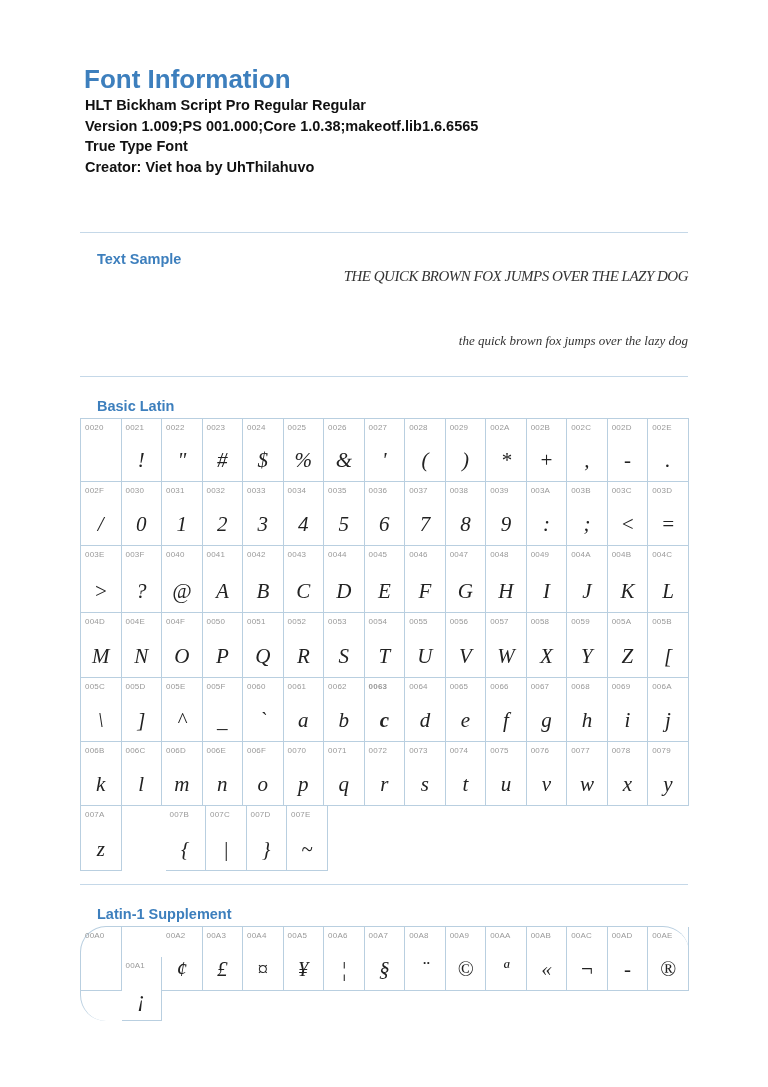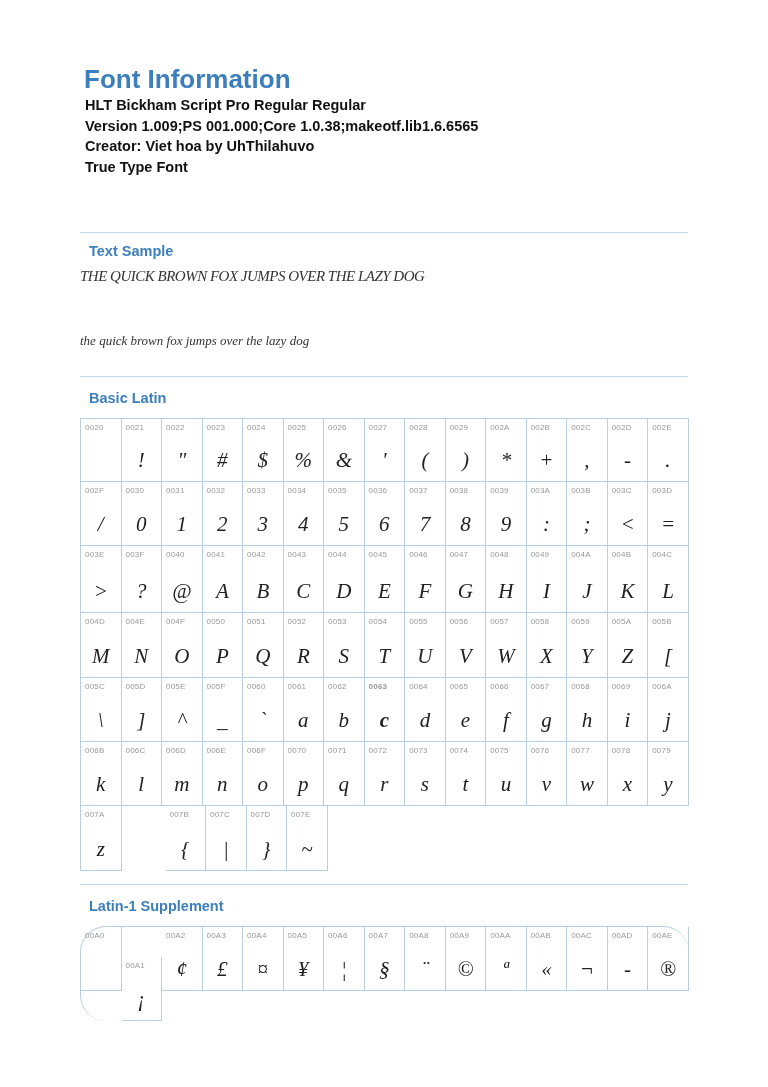--- a/index.html
+++ b/index.html
@@ -3,41 +3,41 @@
 <meta charset="utf-8">
 <style>
   html, body { margin:0; padding:0; background:#ffffff; }
   body { width:768px; height:1087px; position:relative; overflow:hidden;
          font-family:"Liberation Sans", sans-serif; color:#111; }
   .title { position:absolute; left:84px; top:62px; font-size:26px; font-weight:bold; color:#3d7fbd; margin:0; line-height:34px; }
   .info { position:absolute; left:85px; top:95px; width:600px; font-size:14.5px; font-weight:bold; line-height:20.5px; color:#111; }
   .info div { white-space:nowrap; }
   .info .wrap { white-space:normal; }
   .rule { position:absolute; left:80px; width:608px; height:1px; background:#c5d8e8; }
-  .section-title { position:absolute; left:85px; font-size:14.5px; font-weight:bold; color:#3d7fbd; margin:4px; }
-  .sample { position:absolute; left:80px; width:608px; text-align:left;
+  .section-title { position:absolute; left:85px; font-size:14.5px; font-weight:bold; color:#3d7fbd; margin:12px; }
+  .sample { position:absolute; left:80px; width:608px; text-align:right;
             font-family:"Liberation Serif", serif; font-style:italic; color:#333; }
   .sample.upper { top:268px; font-size:15px; letter-spacing:-0.5px; }
   .sample.lower { top:333px; font-size:13px; }
   .grid { position:absolute; left:80px; border-top:1px solid #b9cfe0; border-left:1px solid #b9cfe0; }
   .row { display:flex; }
   .cell { width:39.53px; border-right:1px solid #b9cfe0; border-bottom:1px solid #b9cfe0; position:relative; box-sizing:content-box; }
   .cell .code { position:absolute; left:4px; top:4px; font-size:8px; color:#999; letter-spacing:0.2px; }
   .cell .glyph { position:absolute; left:0; right:0; bottom:8px; text-align:center;
                  font-family:"Liberation Serif", serif; font-style:italic; font-size:21px; color:#222; line-height:26px; }
 </style>
 </head>
 <body>
 
 <h1 class="title">Font Information</h1>
 <div class="info">
   <div>HLT Bickham Script Pro Regular Regular</div>
   <div>Version 1.009;PS 001.000;Core 1.0.38;makeotf.lib1.6.6565</div>
+  <div>True Type Font</div>
   <div>Creator: Viet hoa by UhThilahuvo</div>
-  <div>True Type Font</div>
 </div>
 
 <div class="rule" style="top:232px;"></div>
 <h2 class="section-title" style="top:239px;">Text Sample</h2>
 <div class="sample upper">THE QUICK BROWN FOX JUMPS OVER THE LAZY DOG</div>
 <div class="sample lower">the quick brown fox jumps over the lazy dog</div>
 
 <div class="rule" style="top:376px;"></div>
 <h2 class="section-title" style="top:386px;">Basic Latin</h2>
 <div class="grid" id="grid-basic" style="top:418px;">

